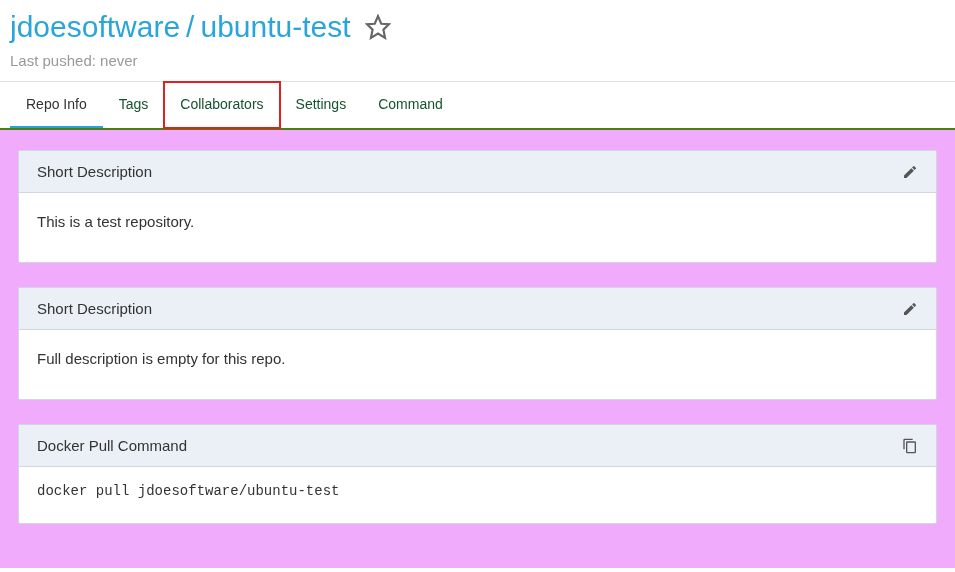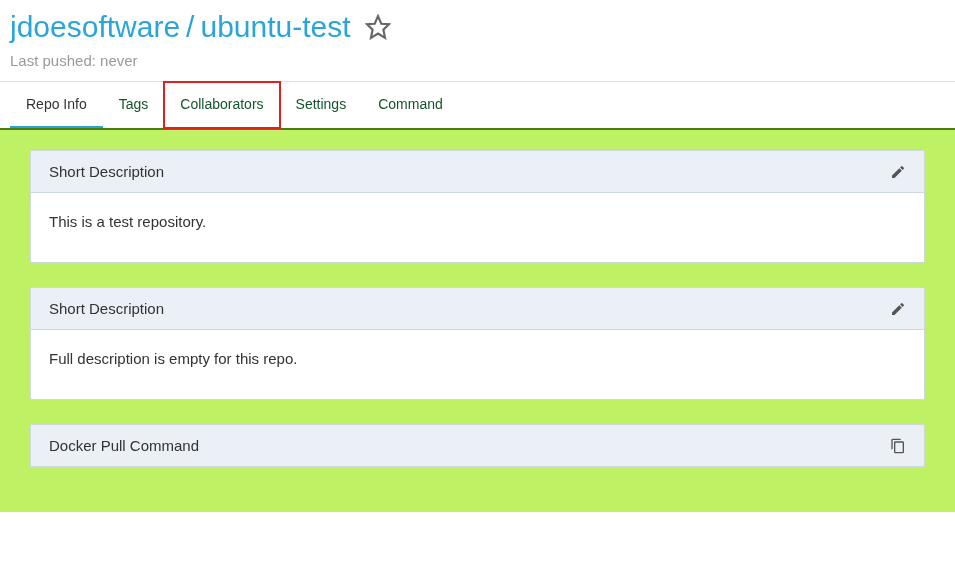--- a/index.html
+++ b/index.html
@@ -68,22 +68,22 @@
     }
     .tab.active {
       color: #333;
       border-bottom: 2px solid #2aa5dc;
     }
     .tab.highlighted {
       outline: 2px solid #e02020;
       outline-offset: -1px;
     }
     .content {
-      background: #bef264;
-      padding: 20px 30px;
+      background: #f0abfc;
+      padding: 20px 18px;
     }
     .panel {
       background: #fff;
       border: 1px solid #cfd8e0;
       border-radius: 2px;
       margin-bottom: 24px;
     }
     .panel-header {
       background: #eaf0f5;
       border-bottom: 1px solid #cfd8e0;
@@ -173,15 +173,16 @@
 
   <div class="panel">
     <div class="panel-header">
       <span>Docker Pull Command</span>
       <span class="copy-icon icon-btn">
         <svg viewBox="0 0 24 24">
             <path d="M16 1H4a2 2 0 0 0-2 2v14h2V3h12V1zm3 4H8a2 2 0 0 0-2 2v14a2 2 0 0 0 2 2h11a2 2 0 0 0 2-2V7a2 2 0 0 0-2-2zm0 16H8V7h11v14z"></path>
           </svg>
       </span>
     </div>
+    <div class="panel-body code">docker pull jdoesoftware/ubuntu-test</div>
   </div>
 
 </div>
 
 </body></html>

